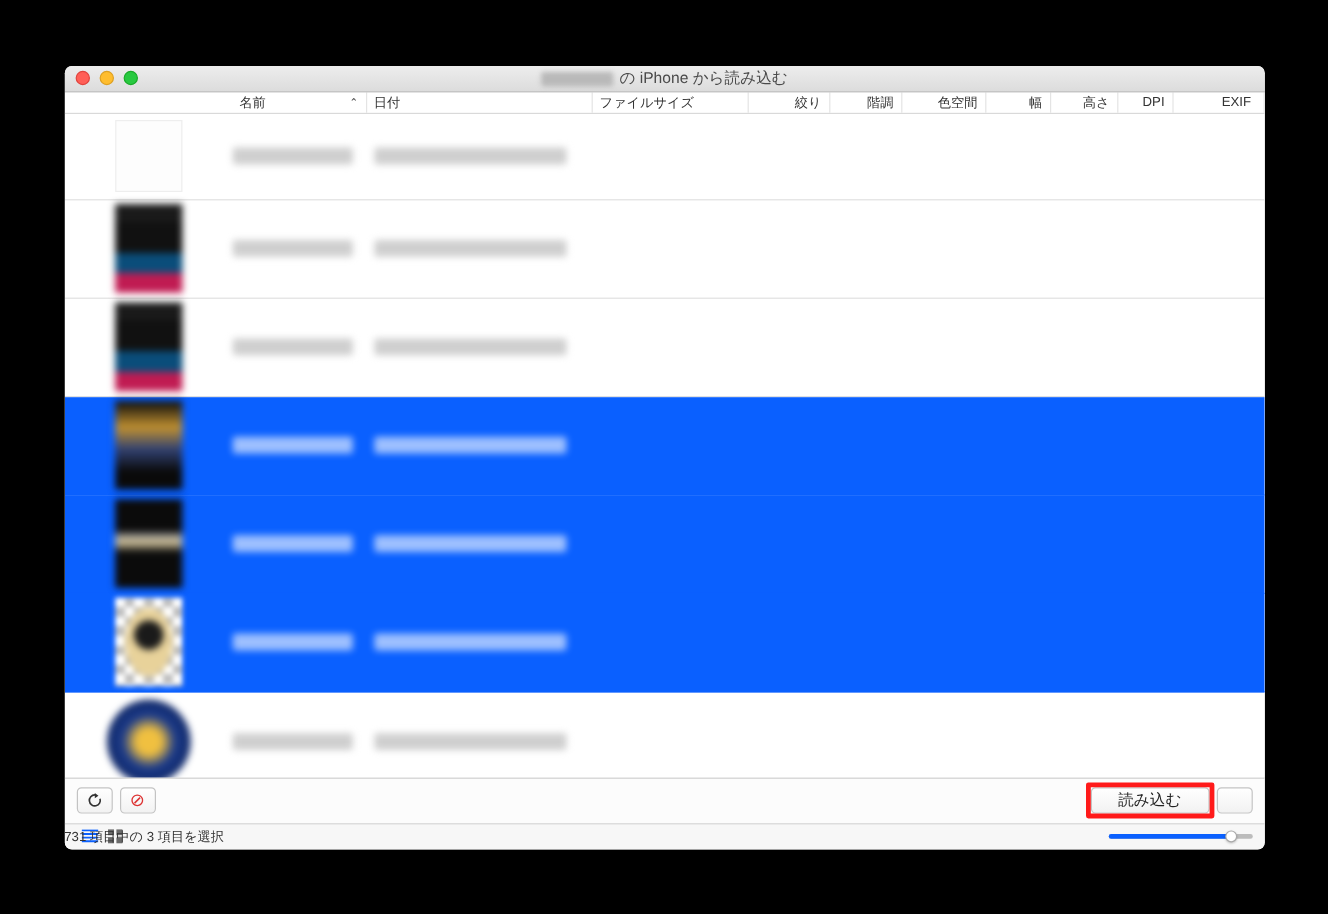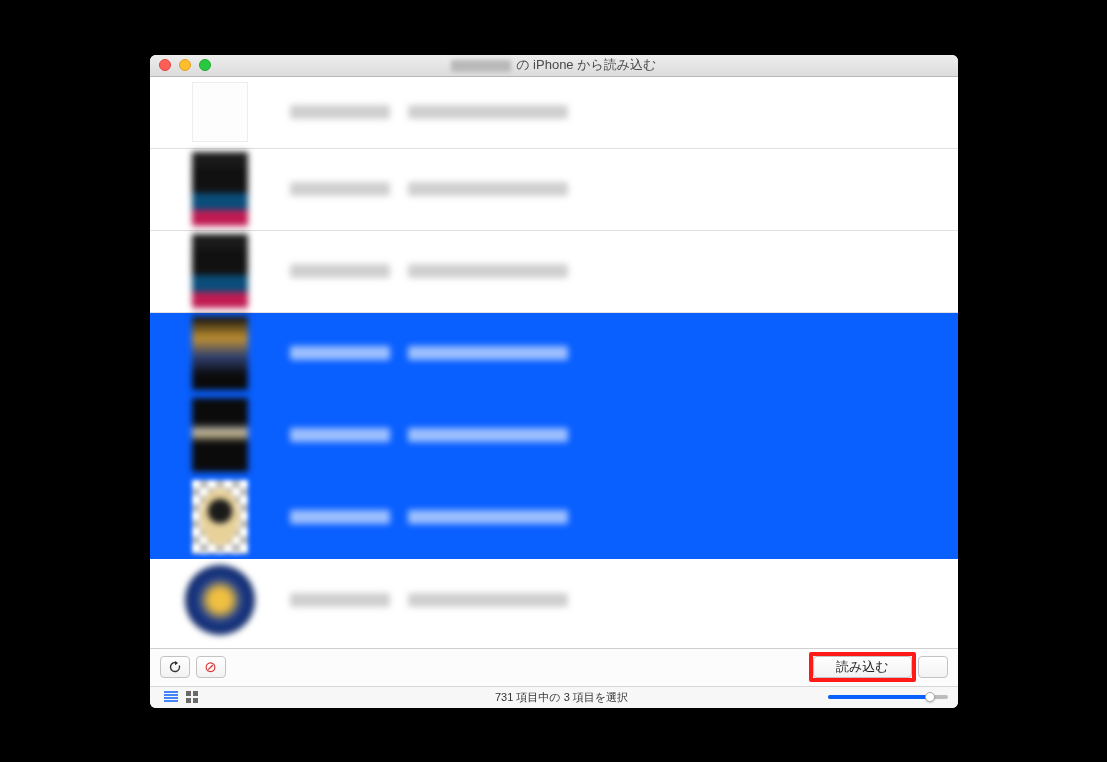--- a/index.html
+++ b/index.html
@@ -7,21 +7,21 @@
 body {
   background: #000;
   width: 1107px;
   height: 762px;
   display: flex;
   align-items: center;
   justify-content: center;
 }
 
 .window {
-  width: 808px;
+  width: 1000px;
   height: 653px;
   background: #fff;
   border-radius: 6px;
   box-shadow: 0 20px 60px rgba(0,0,0,0.6);
   display: flex;
   flex-direction: column;
   overflow: hidden;
   position: relative;
 }
 
@@ -164,21 +164,21 @@
   gap: 8px;
 }
 .view-toggle { display:flex; gap:0; }
 .vt-btn {
   width: 22px; height: 16px;
   display:flex; align-items:center; justify-content:center;
   border-radius: 3px;
   color:#6a6a6a;
 }
 .vt-btn.active { color:#0a60ff; }
-.status-text { position:absolute; left:16px; right:0; text-align:center; pointer-events:none; }
+.status-text { position:absolute; left:0; right:0; text-align:left; pointer-events:none; }
 .zoom-slider {
   width: 120px; height: 4px; background:#bcbcbc; border-radius:2px; position:relative; margin-left:auto;
 }
 .zoom-fill { position:absolute; left:0; top:0; bottom:0; width:85%; background:#0a60ff; border-radius:2px; }
 .zoom-knob { position:absolute; left:85%; top:50%; width:10px; height:10px; background:#fff; border:1px solid #aaa; border-radius:50%; transform:translate(-50%,-50%); box-shadow:0 1px 2px rgba(0,0,0,0.2);}
 
 </style>
 </head>
 <body>
 
@@ -188,20 +188,36 @@
     <div class="traffic-lights">
       <div class="tl tl-close"></div>
       <div class="tl tl-min"></div>
       <div class="tl tl-max"></div>
     </div>
     <div class="title-text">
       <span class="title-obscured"></span><span> の iPhone から読み込む</span>
     </div>
   </div>
 
+  <div class="header-row">
+    <div class="header-cell"></div>
+    <div class="header-cell hc-name">
+      <span>名前</span>
+      <span class="sort-caret">⌃</span>
+    </div>
+    <div class="header-cell hc-date">日付</div>
+    <div class="header-cell hc-fsize">ファイルサイズ</div>
+    <div class="header-cell hc-aperture">絞り</div>
+    <div class="header-cell hc-depth">階調</div>
+    <div class="header-cell hc-cspace">色空間</div>
+    <div class="header-cell hc-width">幅</div>
+    <div class="header-cell hc-height">高さ</div>
+    <div class="header-cell hc-dpi">DPI</div>
+    <div class="header-cell hc-exif">EXIF</div>
+  </div>
 
   <div class="list-area">
     <div class="row row-first">
       <div class="thumb-cell">
           <div class="thumb"></div>
         </div>
       <div class="blurtext">
           <span class="bt-name"></span>
           <span class="bt-date"></span>
         </div>

